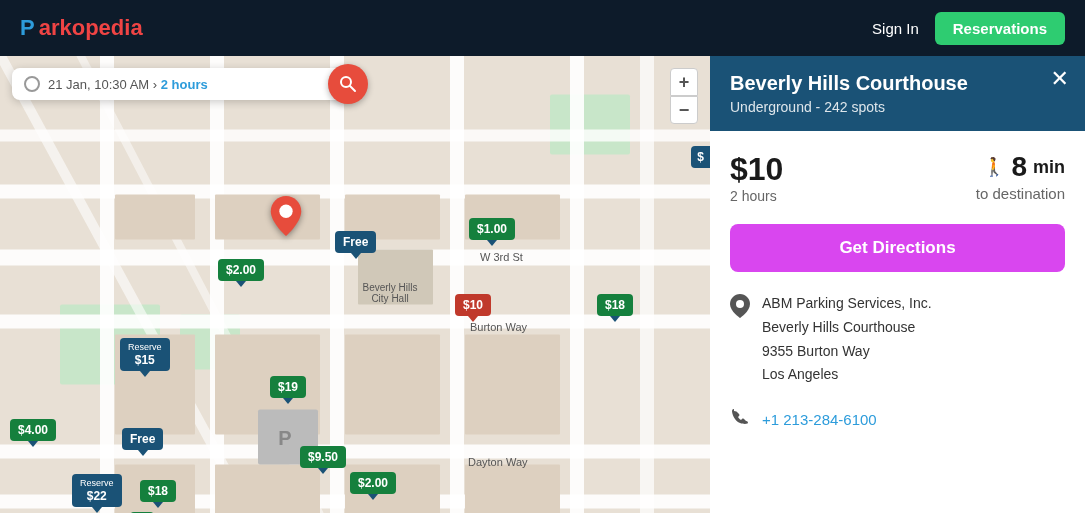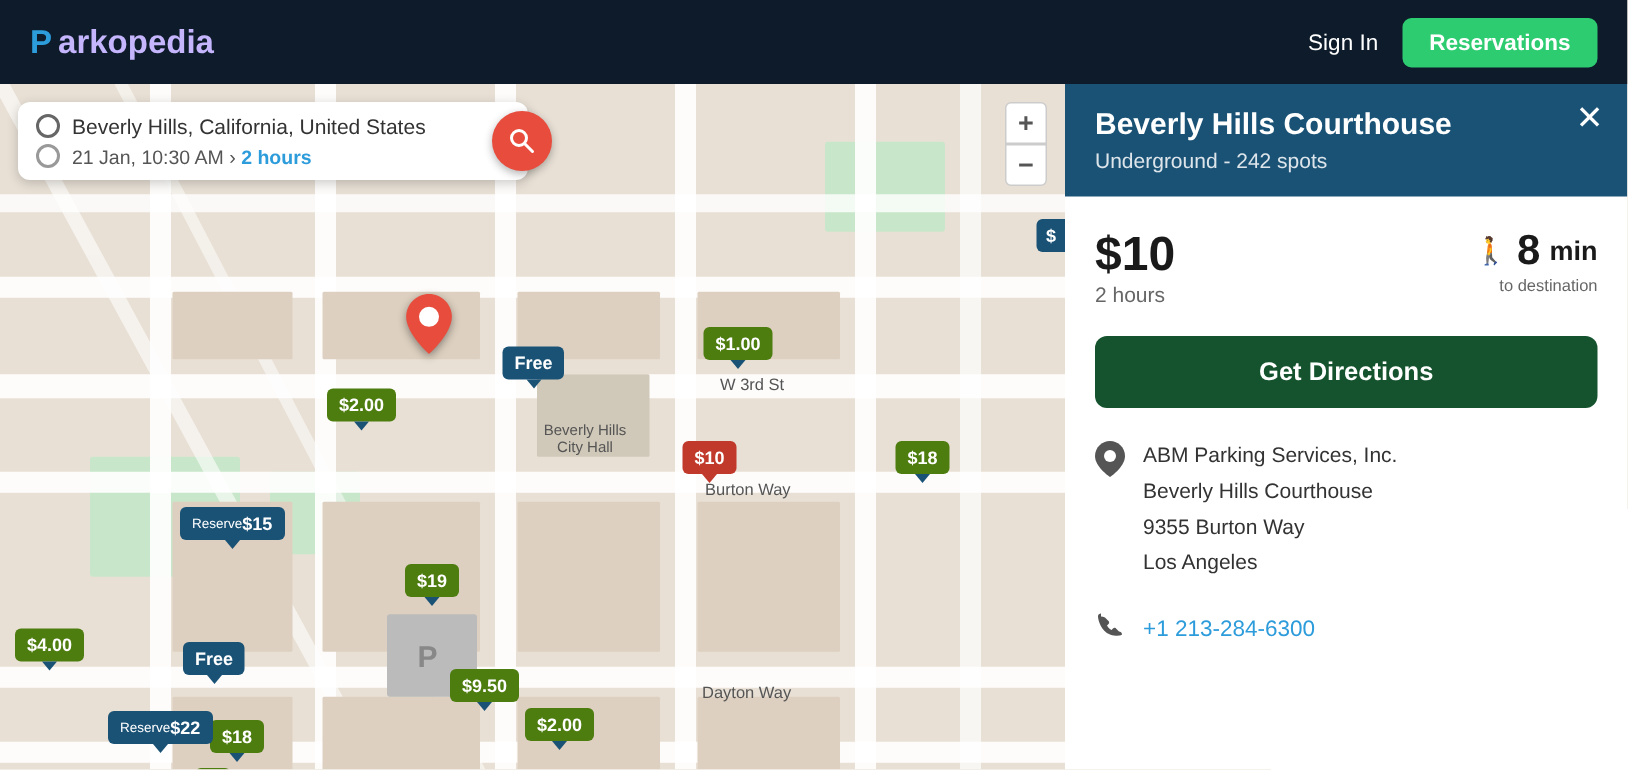--- a/index.html
+++ b/index.html
@@ -151,21 +151,21 @@
       justify-content: center;
       font-weight: bold;
       color: #555;
     }
     .zoom-btn:first-child { border-radius: 4px 4px 0 0; }
     .zoom-btn:last-child { border-radius: 0 0 4px 4px; }
 
     
     .marker {
       position: absolute;
-      background: #4d7c0f;
+      background: #15803d;
       color: white;
       font-size: 12px;
       font-weight: bold;
       padding: 4px 8px;
       border-radius: 4px;
       cursor: pointer;
       z-index: 5;
       white-space: nowrap;
     }
     .marker::after {
@@ -176,21 +176,21 @@
       transform: translateX(-50%);
       width: 0; height: 0;
       border-left: 5px solid transparent;
       border-right: 5px solid transparent;
       border-top: 6px solid #1a5276;
     }
     .marker.free { background: #1a5276; }
     .marker.reserve {
       background: #1a5276;
       display: flex;
-      flex-direction: row;
+      flex-direction: column;
       align-items: center;
       line-height: 1.2;
     }
     .marker.reserve .reserve-label {
       font-size: 9px;
       font-weight: normal;
     }
     .marker.selected {
       background: #c0392b;
     }
@@ -297,27 +297,27 @@
       font-size: 28px;
       font-weight: bold;
       color: #1a1a1a;
     }
     .walk-unit {
       font-size: 18px;
       font-weight: bold;
       color: #1a1a1a;
     }
     .walk-label {
-      font-size: 11px;
+      font-size: 15px;
       color: #666;
       text-align: center;
     }
 
     .directions-btn {
-      background: #14532d;
+      background: #d946ef;
       color: white;
       border: none;
       border-radius: 8px;
       width: 100%;
       padding: 14px;
       font-size: 17px;
       font-weight: bold;
       cursor: pointer;
       margin-bottom: 20px;
     }
@@ -357,21 +357,21 @@
       width: 100%;
       height: 100%;
     }
   </style>
 </head>
 <body>
 
 <div class="header">
   <div class="logo">
       <span style="color:#2d9cdb;font-weight:900;">P</span>
-      <span style="color:#c4b5fd;">arkopedia</span>
+      <span style="color:#ef4444;">arkopedia</span>
     </div>
   <div class="header-right">
     <button class="sign-in-btn">Sign In</button>
     <button class="reservations-btn">Reservations</button>
   </div>
 </div>
 
 <div class="main">
 
   <div class="map-area">
@@ -416,24 +416,20 @@
       <rect x="465" y="410" width="95" height="50" fill="#ddd0c0" rx="1"></rect>
 
       <rect x="258" y="355" width="60" height="55" fill="#bbb" rx="2"></rect>
       <text x="285" y="390" fill="#888" font-size="20" font-weight="bold" text-anchor="middle">P</text>
 
       <rect x="358" y="195" width="75" height="55" fill="#d0c8b8" rx="1"></rect>
     </svg>
 
     
     <div class="search-overlay">
-      <div class="search-location">
-        <div class="location-icon"></div>
-        <span class="search-location-text">Beverly Hills, California, United States</span>
-      </div>
       <div class="search-time">
         <div class="clock-icon"></div>
         <span class="search-time-text">
           <span>21 Jan, 10:30 AM</span>
           <span> › </span>
           <span class="search-time-hours">2 hours</span>
         </span>
       </div>
       <button class="search-btn" style="position:absolute;right:-16px;top:50%;transform:translateY(-50%);">
         <svg width="18" height="18" viewBox="0 0 18 18">
@@ -537,17 +533,17 @@
         </div>
       </div>
 
       
       <div class="phone-section">
         <div class="phone-icon">
           <svg width="20" height="20" viewBox="0 0 20 20">
             <path d="M4 2 C4 2 2 2 2 4 C2 6 4 14 10 16 C16 18 18 16 18 16 C18 16 18 14 16 14 L14 12 C14 12 13 11 12 12 L11 13 C11 13 9 12 8 10 L9 9 C10 8 9 7 9 7 L7 5 C7 5 6 4 4 4 Z" fill="#555"></path>
           </svg>
         </div>
-        <a class="phone-link" href="#">+1 213-284-6300</a>
+        <a class="phone-link" href="#">+1 213-284-6100</a>
       </div>
     </div>
   </div>
 </div>
 
 </body></html>

